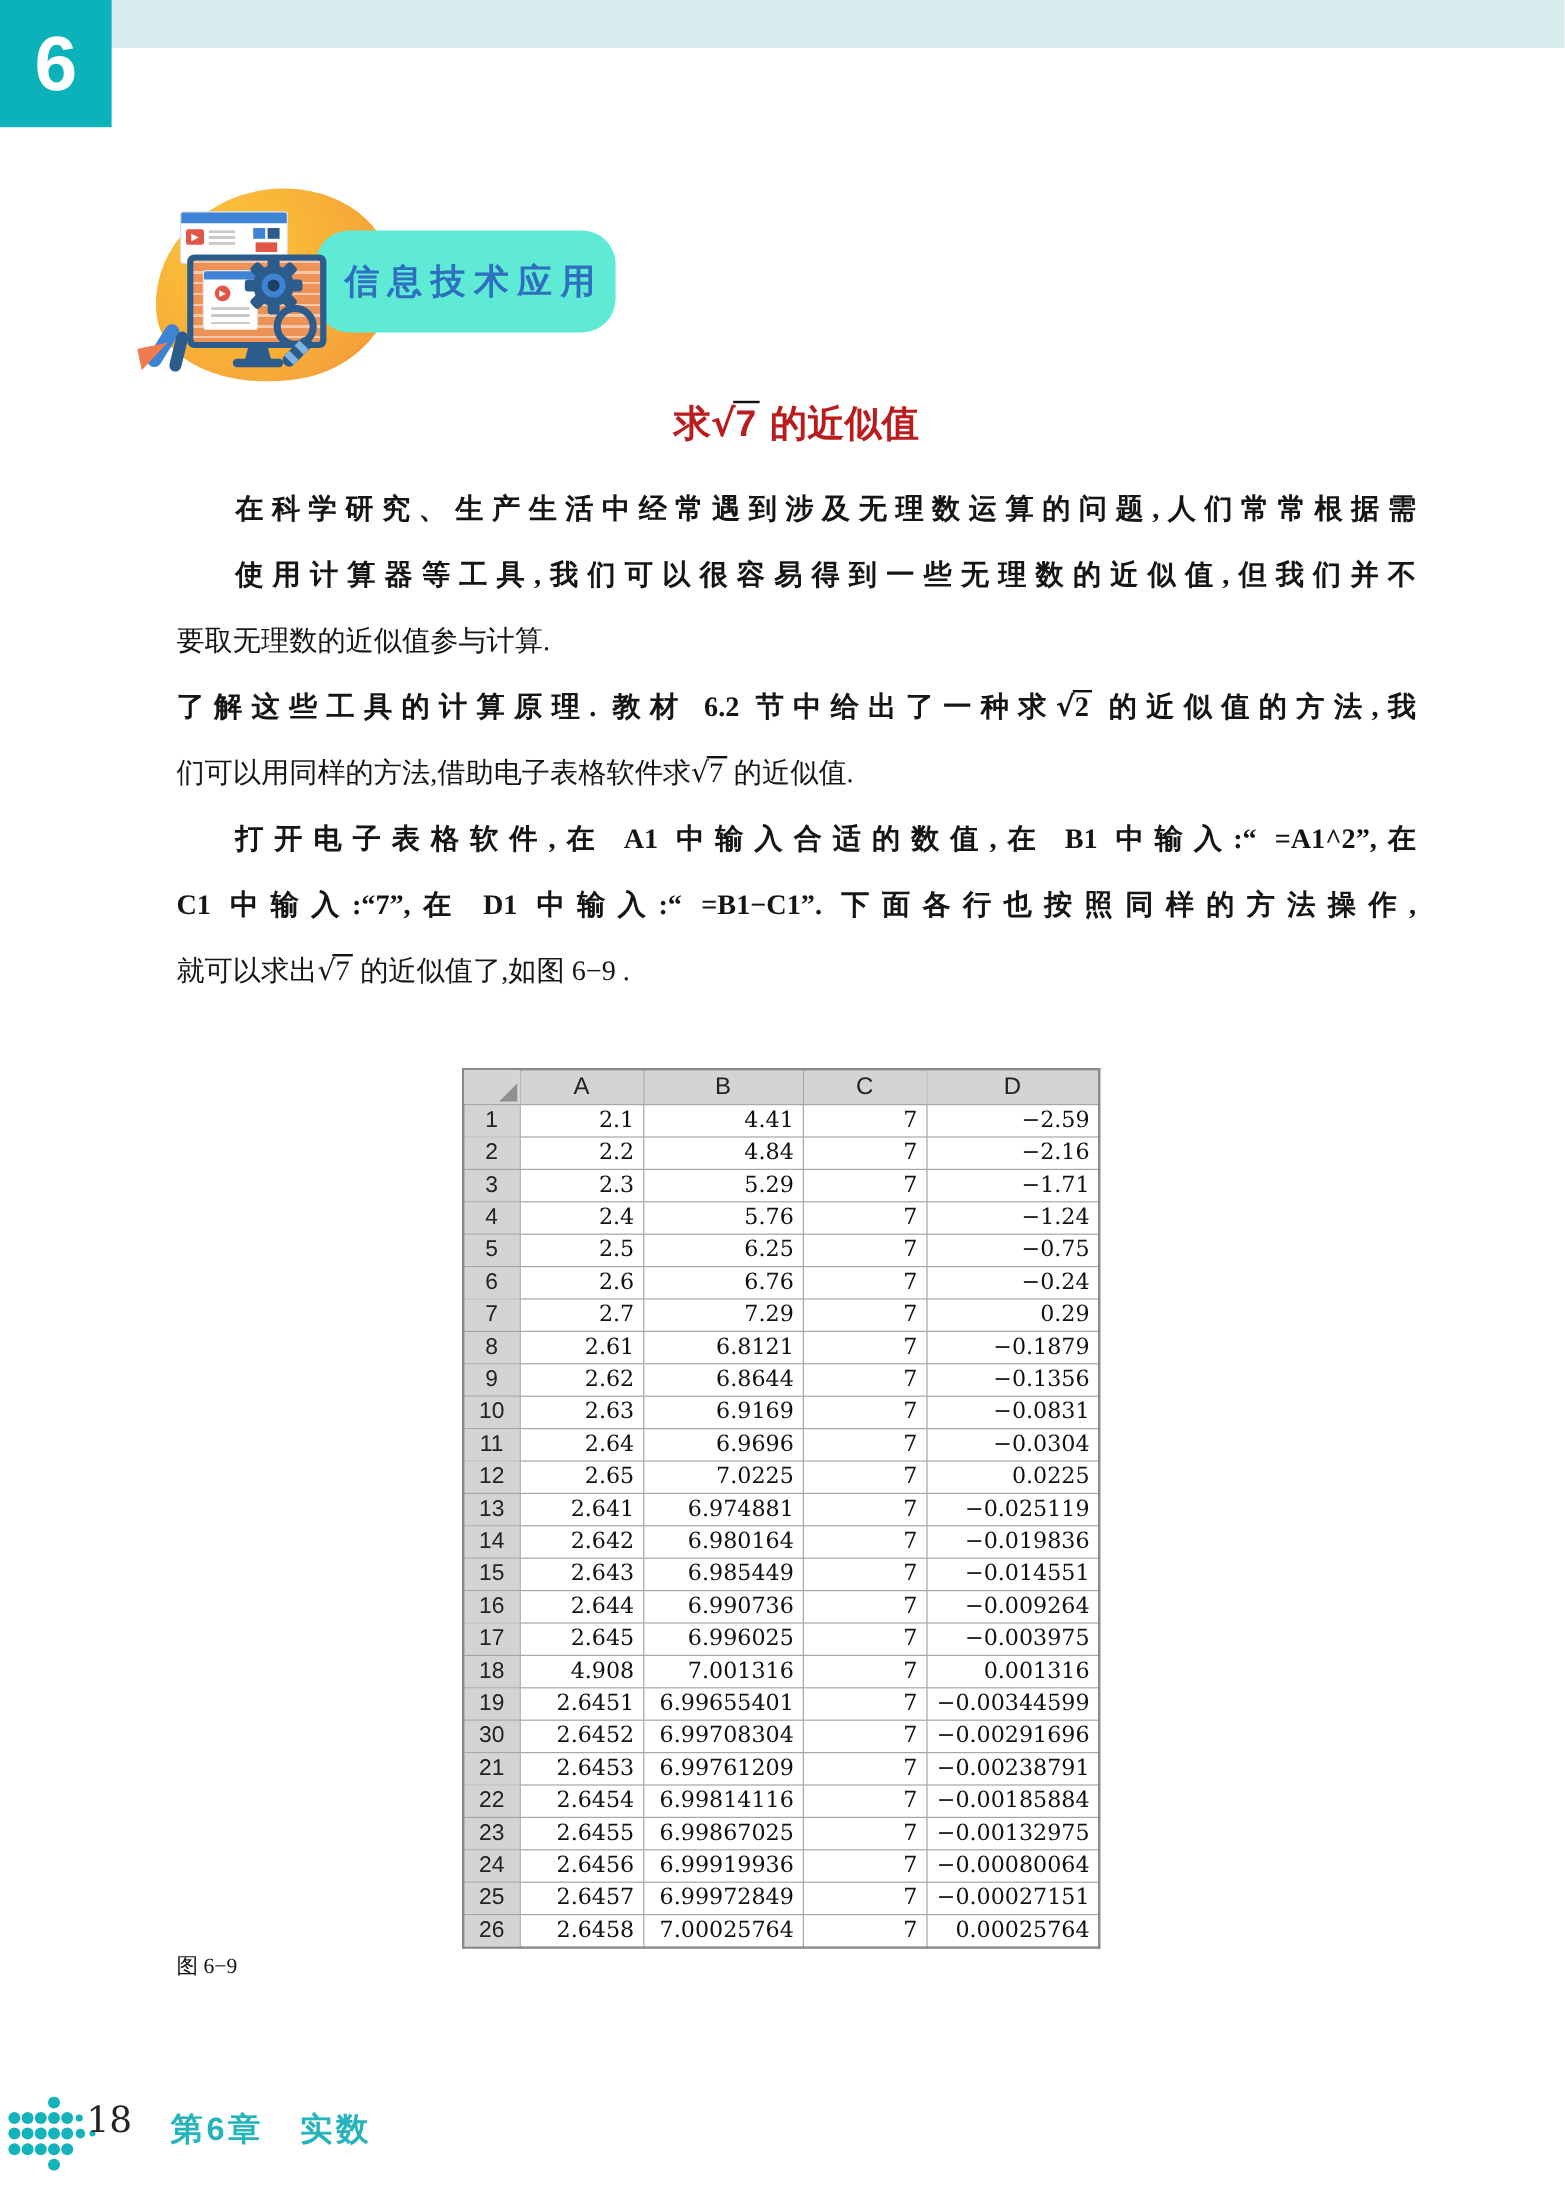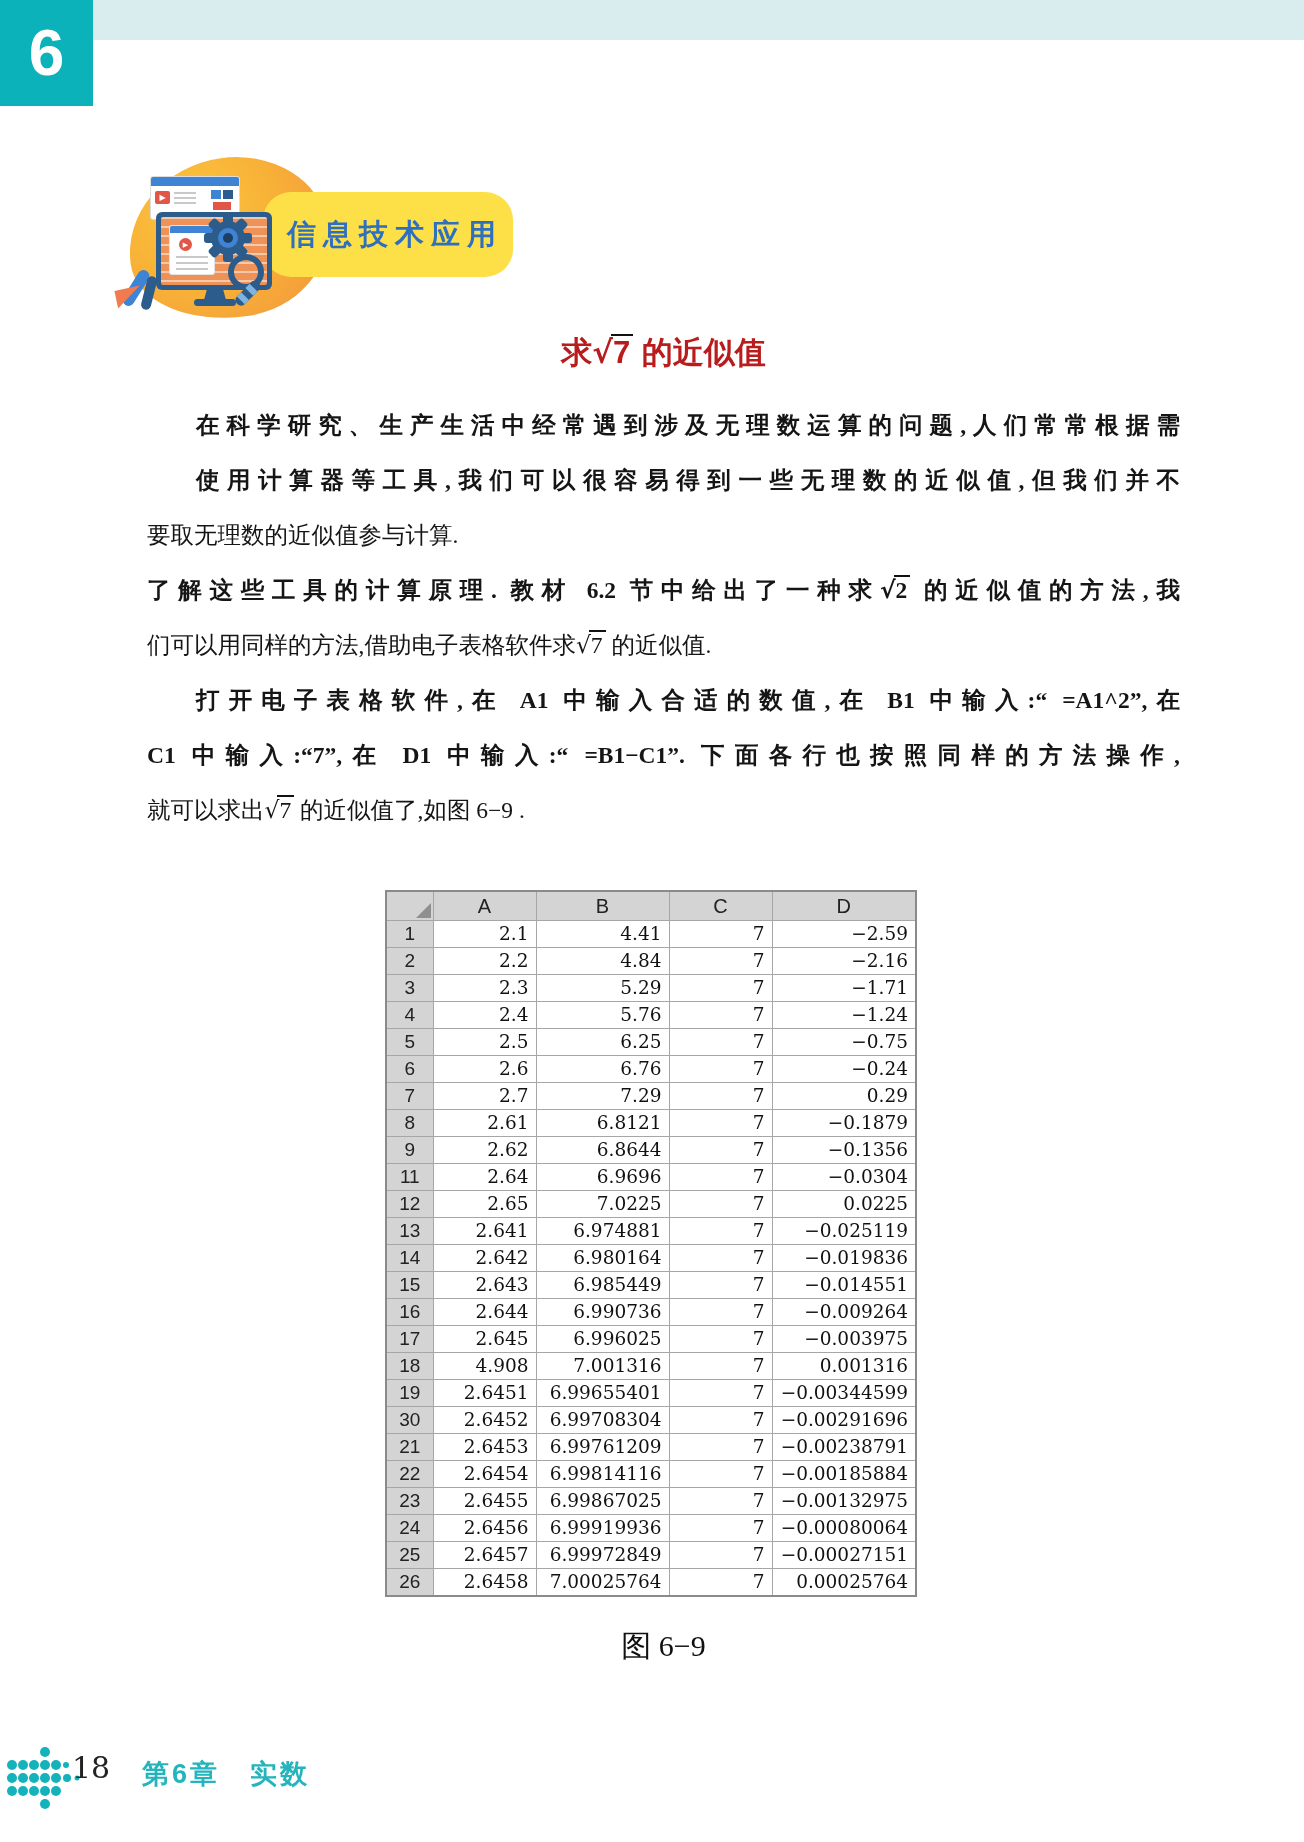--- a/index.html
+++ b/index.html
@@ -7,21 +7,21 @@
         font-family:"Liberation Serif","DejaVu Serif",serif;color:#111;}
 
   
   .top-strip{position:absolute;left:0;top:0;width:1304px;height:40px;background:#d9edee;}
   .chapter-tab{position:absolute;left:0;top:0;width:93px;height:106px;background:#0bb2ba;
                display:flex;align-items:center;justify-content:center;}
   .chapter-tab span{font:bold 64px "Liberation Sans","DejaVu Sans",sans-serif;color:#fff;}
 
   
   .header-art{position:absolute;left:110px;top:130px;width:560px;height:205px;}
-  .banner{position:absolute;left:153px;top:62px;width:250px;height:85px;background:#fde047;
+  .banner{position:absolute;left:153px;top:62px;width:250px;height:85px;background:#5eead4;
           border-radius:28px;display:flex;align-items:center;justify-content:center;z-index:1;}
   .banner-label{font:bold 29px "Liberation Sans","DejaVu Sans",sans-serif;color:#2e6fc0;
                 letter-spacing:7px;white-space:nowrap;padding-left:14px;}
   .blob{position:absolute;left:18px;top:28px;width:200px;height:160px;z-index:0;
         background:radial-gradient(circle at 35% 30%,#fbc53f 0%,#f8b237 45%,#f2943d 100%);
         border-radius:52% 48% 46% 54%/58% 50% 50% 42%;transform:rotate(-8deg);}
   .backwin{position:absolute;left:40px;top:46px;width:88px;height:42px;background:#fff;
            border:1px solid #dcdcdc;border-radius:3px;z-index:2;}
   .backwin-bar{height:9px;background:#3e83d4;border-radius:2px 2px 0 0;}
   .backwin-body{position:relative;height:31px;}
@@ -71,21 +71,21 @@
   .figure-table th,.figure-table td{border:1.6px solid #a6a6a6;overflow:hidden;}
   .figure-table thead th{height:26px;background:#d4d4d4;
         font:20px "Liberation Sans","DejaVu Sans",sans-serif;font-weight:normal;color:#222;text-align:center;}
   .rowno{background:#d4d4d4;font:19px "Liberation Sans","DejaVu Sans",sans-serif;font-weight:normal;
          color:#222;text-align:center;}
   .val{height:24px;text-align:right;padding-right:7px;font-family:"DejaVu Serif",serif;
        font-size:18.5px;line-height:1;color:#111;}
   .corner{position:relative;}
   .corner-tri{position:absolute;right:2px;bottom:2px;width:0;height:0;
               border-left:15px solid transparent;border-bottom:15px solid #8f8f8f;}
-  .figure-caption{position:absolute;left:147px;top:1626px;width:1033px;text-align:center;font-size:30px;color:#111;}
+  .figure-caption{position:absolute;left:147px;top:1626px;width:1033px;font-size:18px;color:#111;}
 
   
   .footer-dots{position:absolute;left:6px;top:1747px;}
   .page-number{position:absolute;left:72px;top:1750px;font:30px "DejaVu Serif",serif;color:#222;}
   .chapter-label{position:absolute;left:142px;top:1756px;
                  font:bold 27px "Liberation Sans","DejaVu Sans",sans-serif;color:#25b4bc;letter-spacing:3px;}
 </style>
 </head>
 <body>
 
@@ -241,20 +241,27 @@
           <td class="val">−0.1879</td>
         </tr>
         <tr>
           <th class="rowno">9</th>
           <td class="val">2.62</td>
           <td class="val">6.8644</td>
           <td class="val">7</td>
           <td class="val">−0.1356</td>
         </tr>
         <tr>
+          <th class="rowno">10</th>
+          <td class="val">2.63</td>
+          <td class="val">6.9169</td>
+          <td class="val">7</td>
+          <td class="val">−0.0831</td>
+        </tr>
+        <tr>
           <th class="rowno">11</th>
           <td class="val">2.64</td>
           <td class="val">6.9696</td>
           <td class="val">7</td>
           <td class="val">−0.0304</td>
         </tr>
         <tr>
           <th class="rowno">12</th>
           <td class="val">2.65</td>
           <td class="val">7.0225</td>

